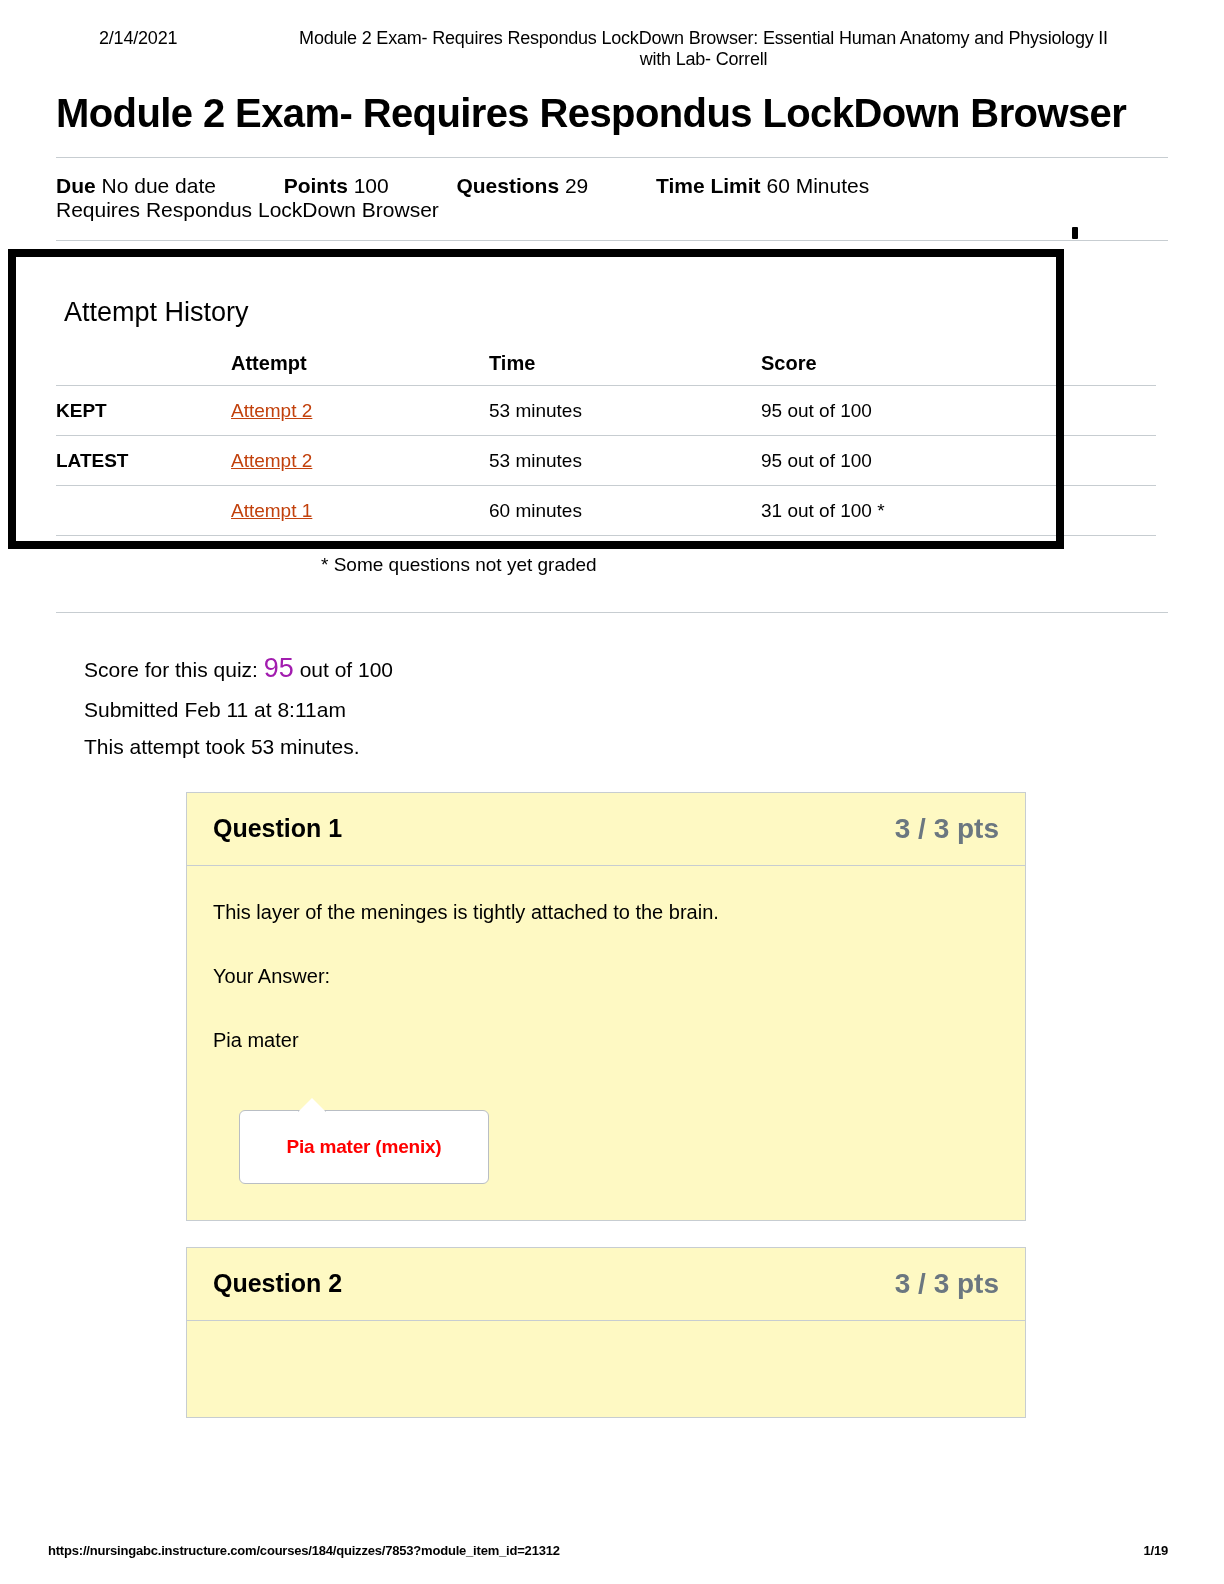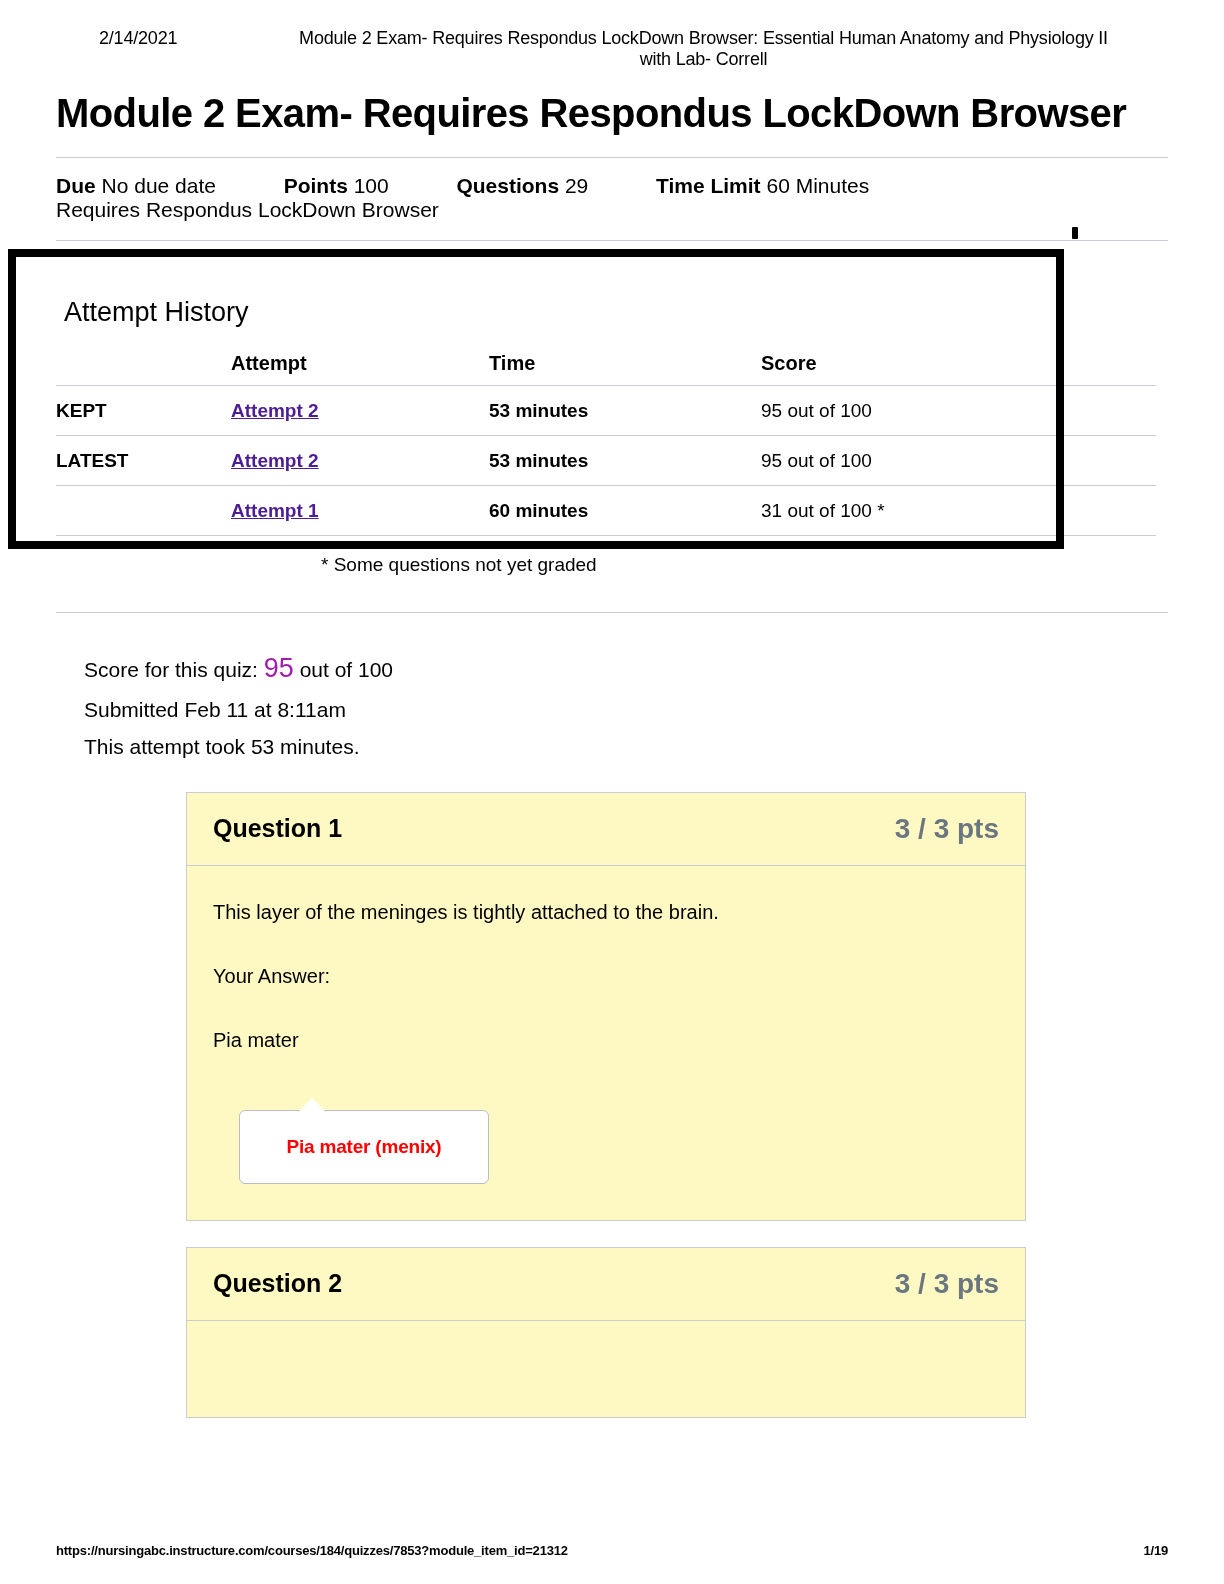--- a/index.html
+++ b/index.html
@@ -122,26 +122,26 @@
     font-size: 20px;
     border-bottom: 1px solid #c7cdd1;
   }
   table.history td {
     padding: 14px 0 13px 0;
     border-bottom: 1px solid #c7cdd1;
     vertical-align: top;
   }
   .col-kept   { width: 175px; font-weight: bold; }
   .col-attempt{ width: 258px; }
-  .col-time   { width: 272px; font-weight: bold; }
+  .col-time   { width: 272px; }
   .col-score  { width: auto; }
   a.attempt-link {
-    color: #4c1d95;
+    color: #c2410c;
     text-decoration: underline;
-    font-weight: bold;
+    font-weight: normal;
   }
   .note-ungraded {
     font-size: 19px;
     margin: 18px 0 0 265px;
   }
   .rule3 {
     border-top: 1px solid #c7cdd1;
     margin-top: 36px;
   }
 
@@ -228,21 +228,21 @@
     position: absolute;
     left: -1px;
     top: 0;
     width: 28px;
     height: 14px;
   }
 
   
   .print-footer {
     position: absolute;
-    left: 56px;
+    left: 48px;
     right: 56px;
     bottom: 26px;
     display: flex;
     justify-content: space-between;
     font-size: 13px;
     font-weight: bold;
     letter-spacing: -0.2px;
   }
 </style>
 </head>

